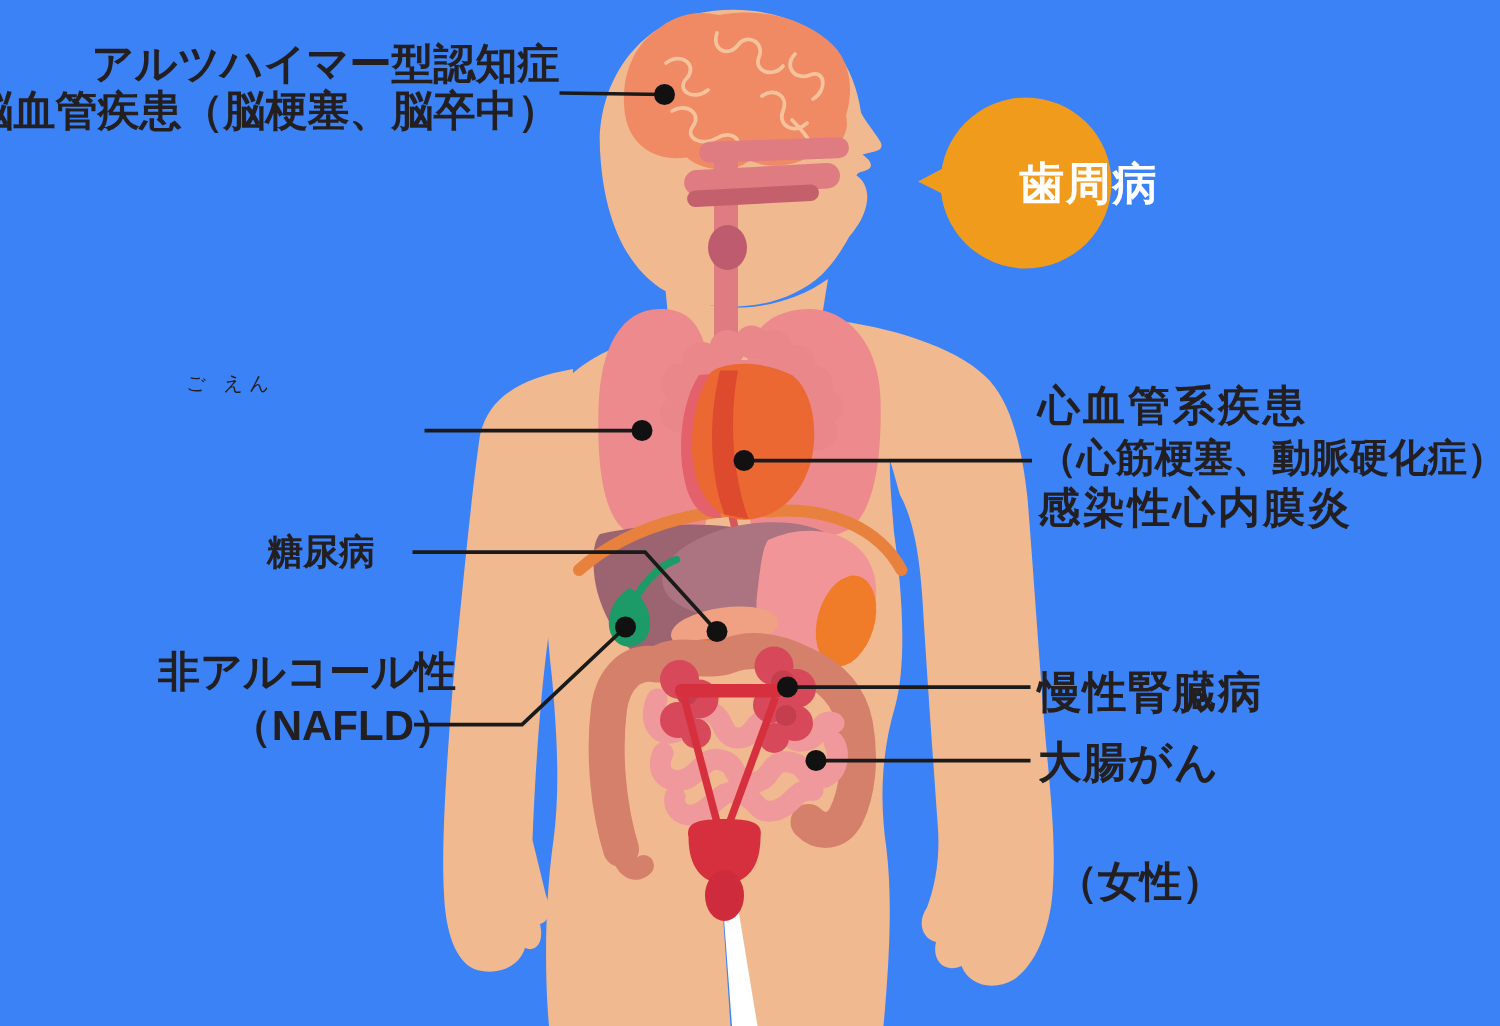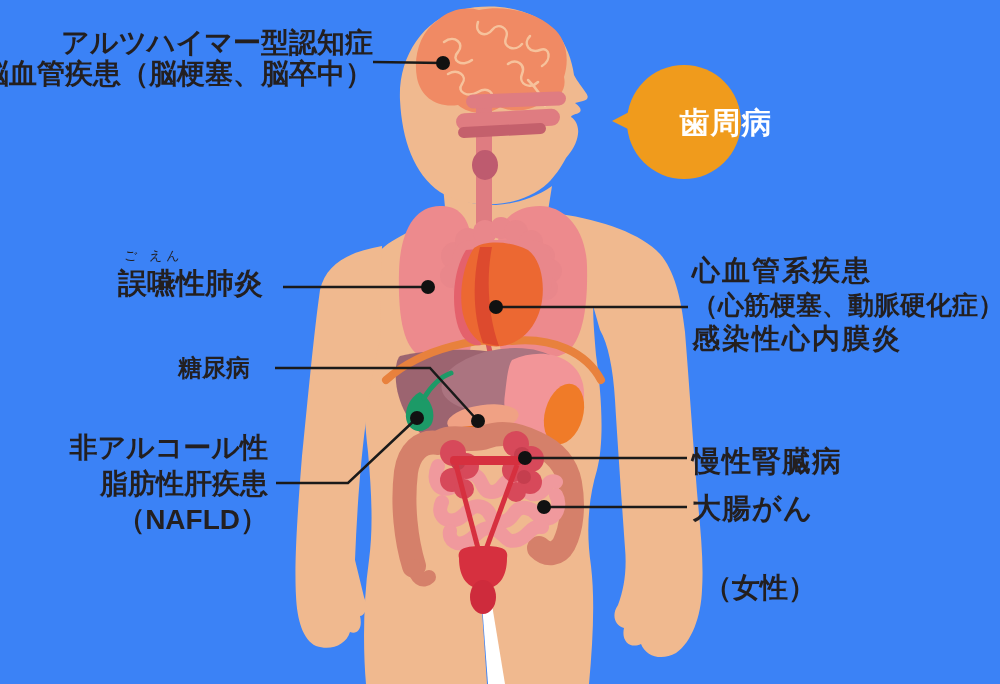--- a/index.html
+++ b/index.html
@@ -7,21 +7,21 @@
     position:relative;width:1000px;height:684px;overflow:hidden;background:#3b82f6;
     font-family:"Liberation Sans",sans-serif;color:#231F20;
   }
   #figure-svg{position:absolute;left:0;top:0;width:1000px;height:684px;}
   .label{position:absolute;font-weight:600;white-space:nowrap;color:#231F20;}
   .label .ln{display:block;}
   .lbl-brain{right:627px;top:27px;font-size:28px;line-height:31px;text-align:right;}
   .lbl-pneu{left:118px;top:264px;font-size:29px;}
   .lbl-pneu .rt{position:absolute;top:-17px;left:6px;font-size:13px;font-weight:500;letter-spacing:4px;}
   .lbl-diab{left:178px;top:352px;font-size:24px;}
-  .lbl-nafld{right:732px;top:430px;font-size:28px;line-height:36px;text-align:right;}
+  .lbl-nafld{right:696px;top:430px;font-size:28px;line-height:36px;text-align:right;}
   .lbl-cardio{left:692px;top:254px;font-size:28px;line-height:34px;}
   .lbl-cardio .sp{letter-spacing:2px;}
   .lbl-cardio .tight{font-size:26px;letter-spacing:0;}
   .lbl-kidney{left:692px;top:442px;font-size:29px;letter-spacing:1px;}
   .lbl-colon{left:692px;top:489px;font-size:29px;letter-spacing:1px;}
   .lbl-mat{left:692px;top:570px;font-size:28px;line-height:36px;margin-left:12px;}
   .lbl-bubble{
     left:716px;top:123px;transform:translate(-50%,-50%);
     color:#ffffff;font-size:30px;font-weight:700;letter-spacing:1px;margin-left:10px;
   }
@@ -264,30 +264,28 @@
     </g>
   </svg>
 
   <div class="label lbl-brain">
     <span class="ln">アルツハイマー型認知症</span>
     <span class="ln">脳血管疾患（脳梗塞、脳卒中）</span>
   </div>
 
   <div class="label lbl-pneu">
     <span class="rt">ご えん</span>
-    <span>誤嚥性肺炎</span>
   </div>
 
   <div class="label lbl-diab">
     <span>糖尿病</span>
   </div>
 
   <div class="label lbl-nafld">
     <span class="ln">非アルコール性</span>
-    <span class="ln">脂肪性肝疾患</span>
     <span class="ln">（NAFLD）</span>
   </div>
 
   <div class="label lbl-cardio">
     <span class="ln sp">心血管系疾患</span>
     <span class="ln tight">（心筋梗塞、動脈硬化症）</span>
     <span class="ln sp">感染性心内膜炎</span>
   </div>
 
   <div class="label lbl-kidney">

